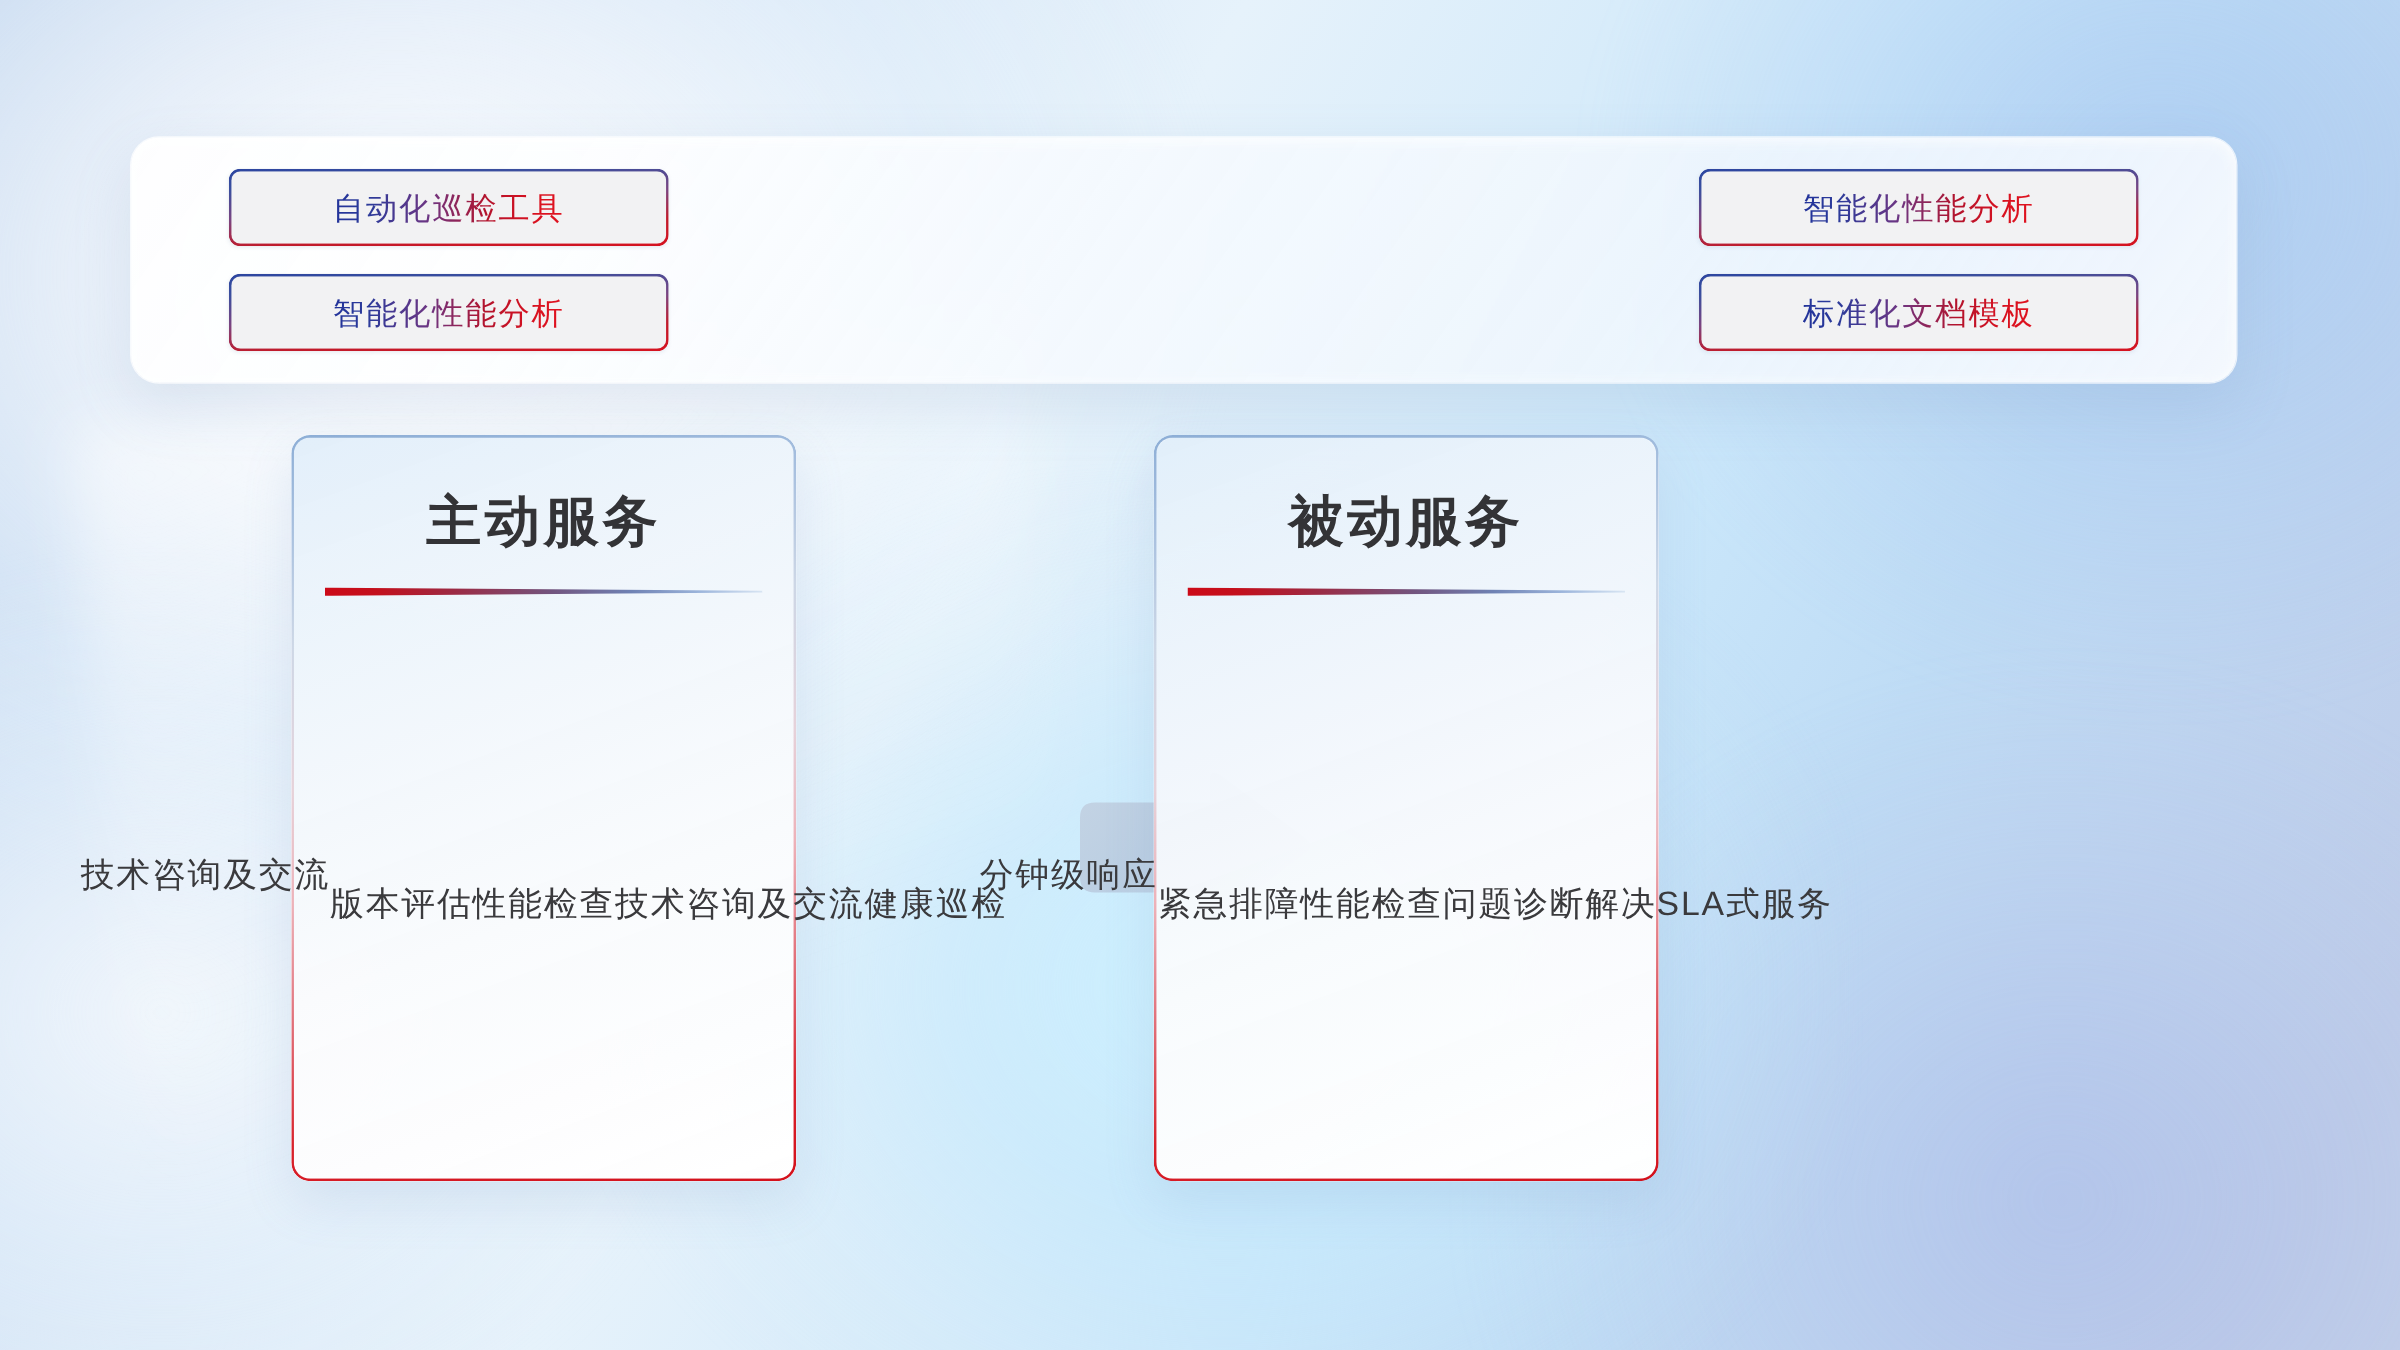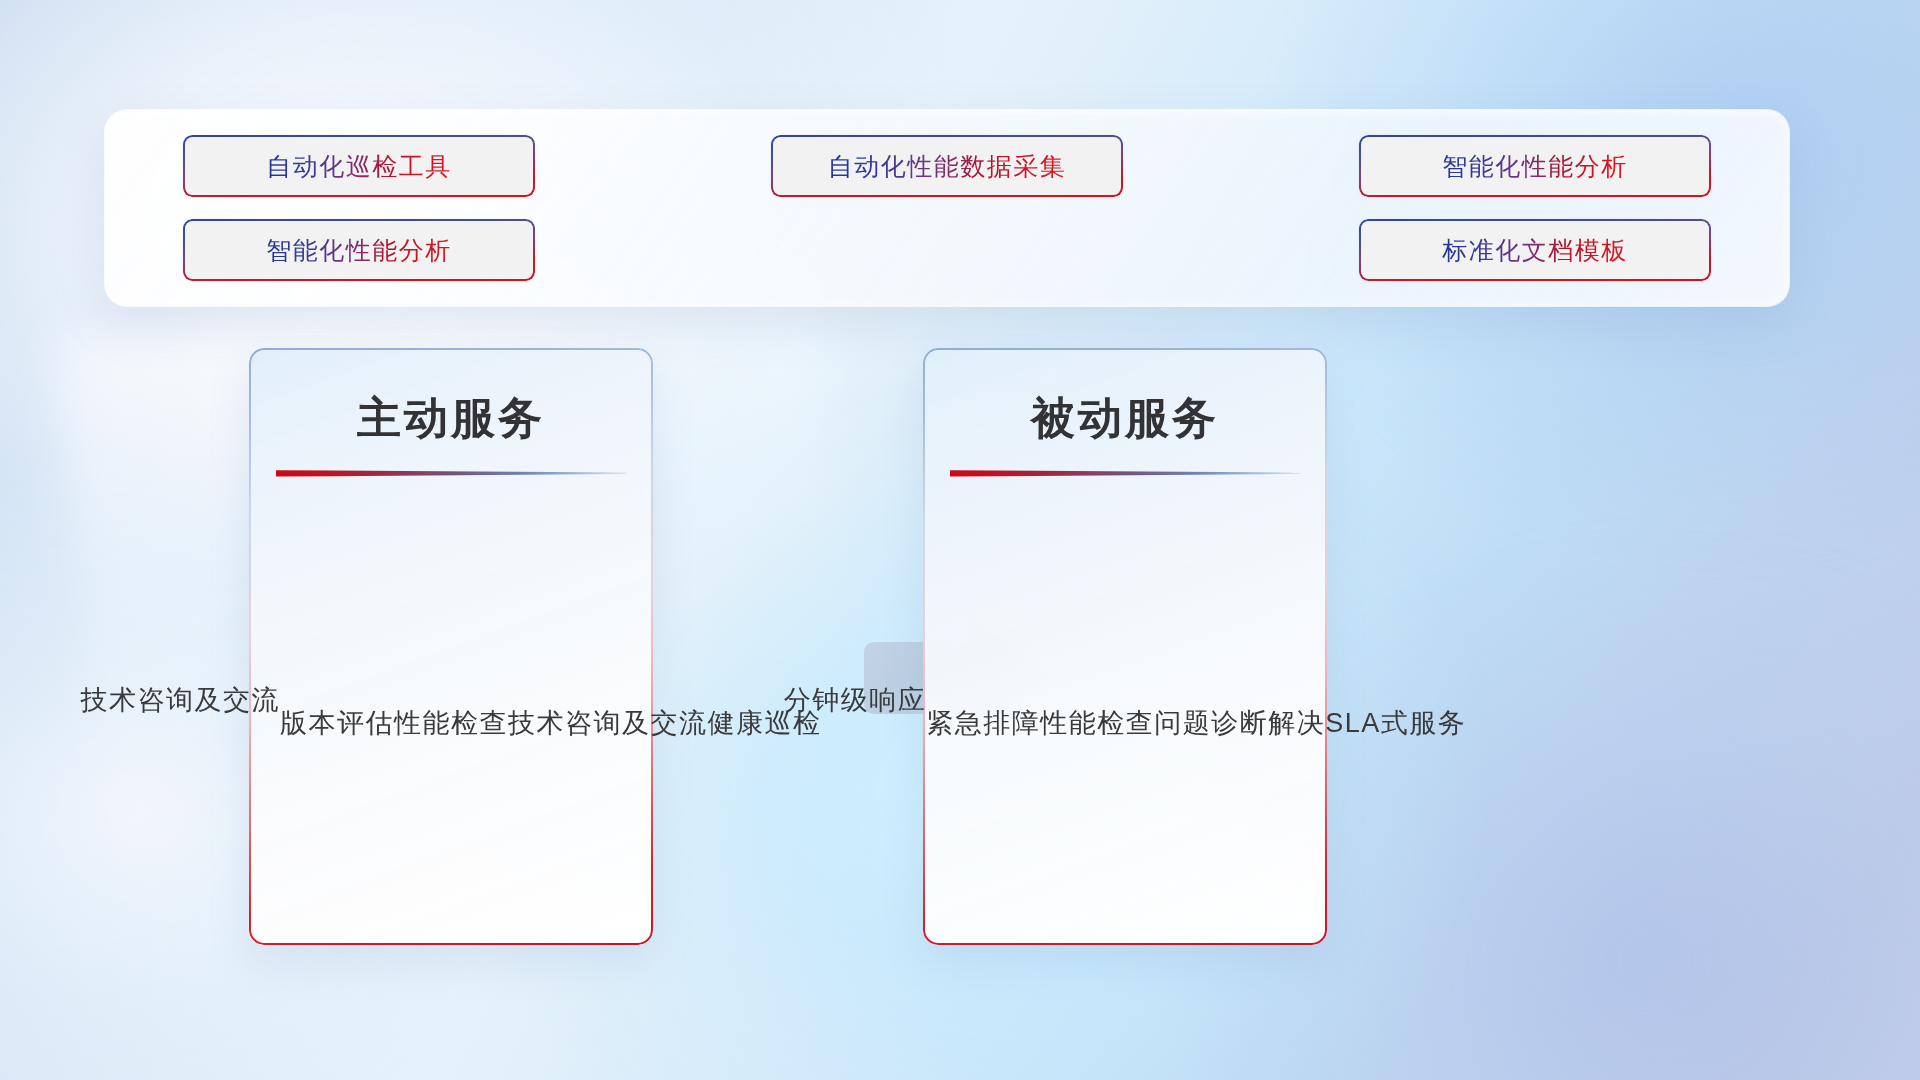--- a/index.html
+++ b/index.html
@@ -223,21 +223,21 @@
         #edb2b9 58%,
         #e06a74 74%,
         #d8222c 88%,
         #d3111c 100%);
     -webkit-mask: linear-gradient(#000 0 0) content-box, linear-gradient(#000 0 0);
     -webkit-mask-composite: xor;
             mask: linear-gradient(#000 0 0) content-box, linear-gradient(#000 0 0);
             mask-composite: exclude;
     pointer-events: none;
   }
-  #card-active   { left: 233px; margin-left: 16px; }
+  #card-active   { left: 233px; }
   #card-passive  { left: 923px; border-radius: 19px; }
 
   .card-title {
     position: relative;
     font-size: 44px;
     font-weight: 700;
     color: #333336;
     letter-spacing: 3px;
     line-height: 1;
     margin-top: 18px;
@@ -298,23 +298,20 @@
   <div class="bg-glow-a"></div>
   <div class="bg-glow-c"></div>
   <div class="bg-glow-b"></div>
   <div class="bg-beam"></div>
 
   <div id="top-panel">
 
     <div class="pill-row">
       <div class="pill">
         <span class="pill-label">自动化巡检工具</span>
-      </div>
-      <div class="pill">
-        <span class="pill-label">自动化性能数据采集</span>
       </div>
       <div class="pill">
         <span class="pill-label">智能化性能分析</span>
       </div>
     </div>
 
     <div class="pill-row">
       <div class="pill">
         <span class="pill-label">智能化性能分析</span>
       </div>

